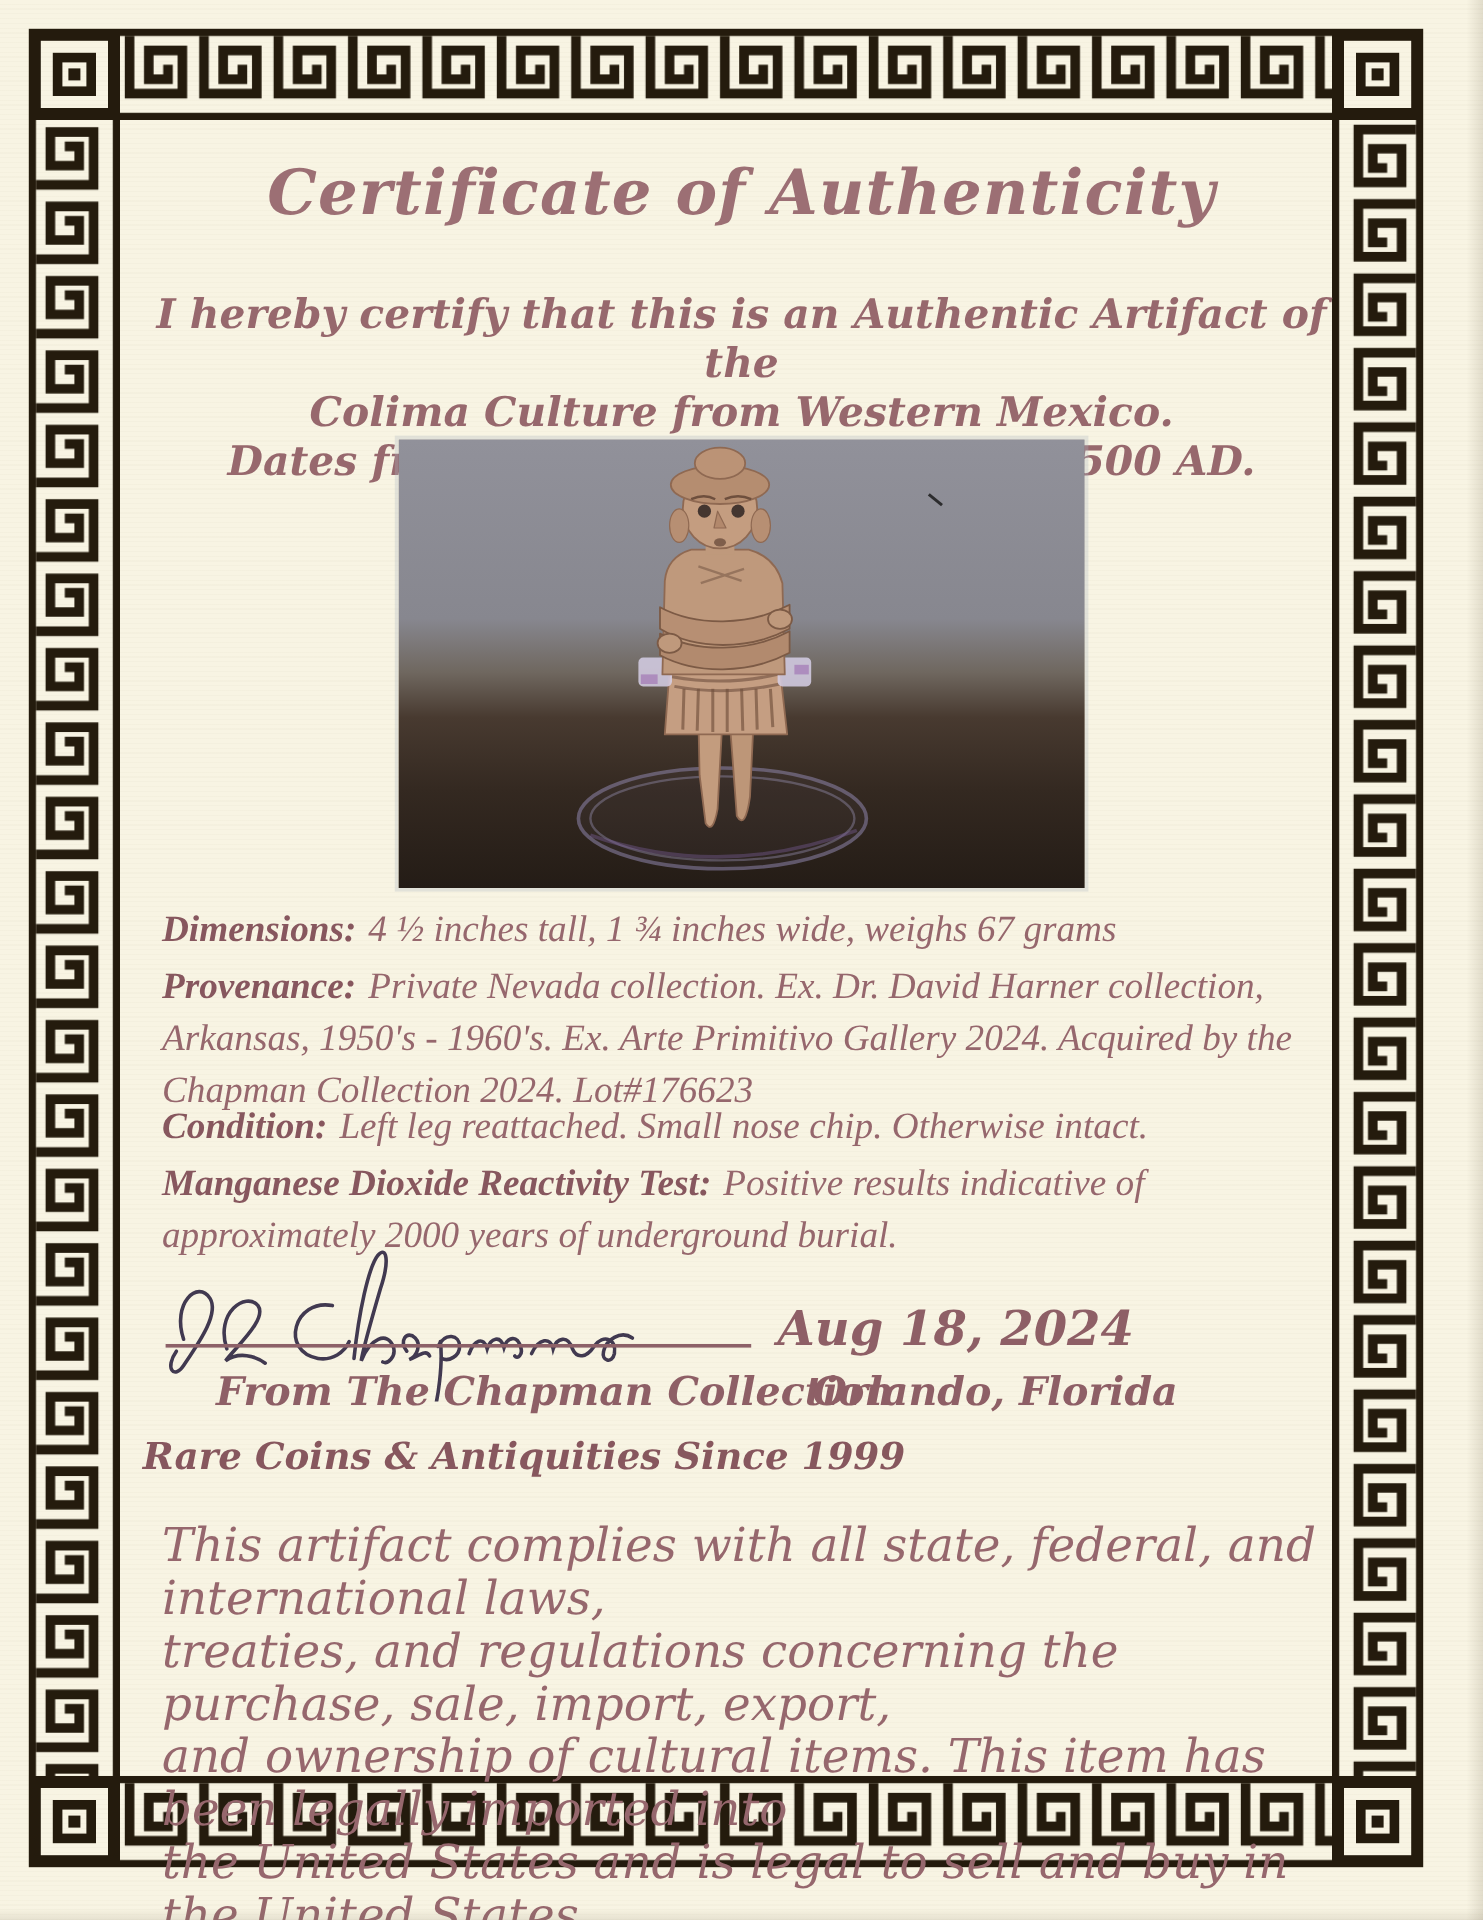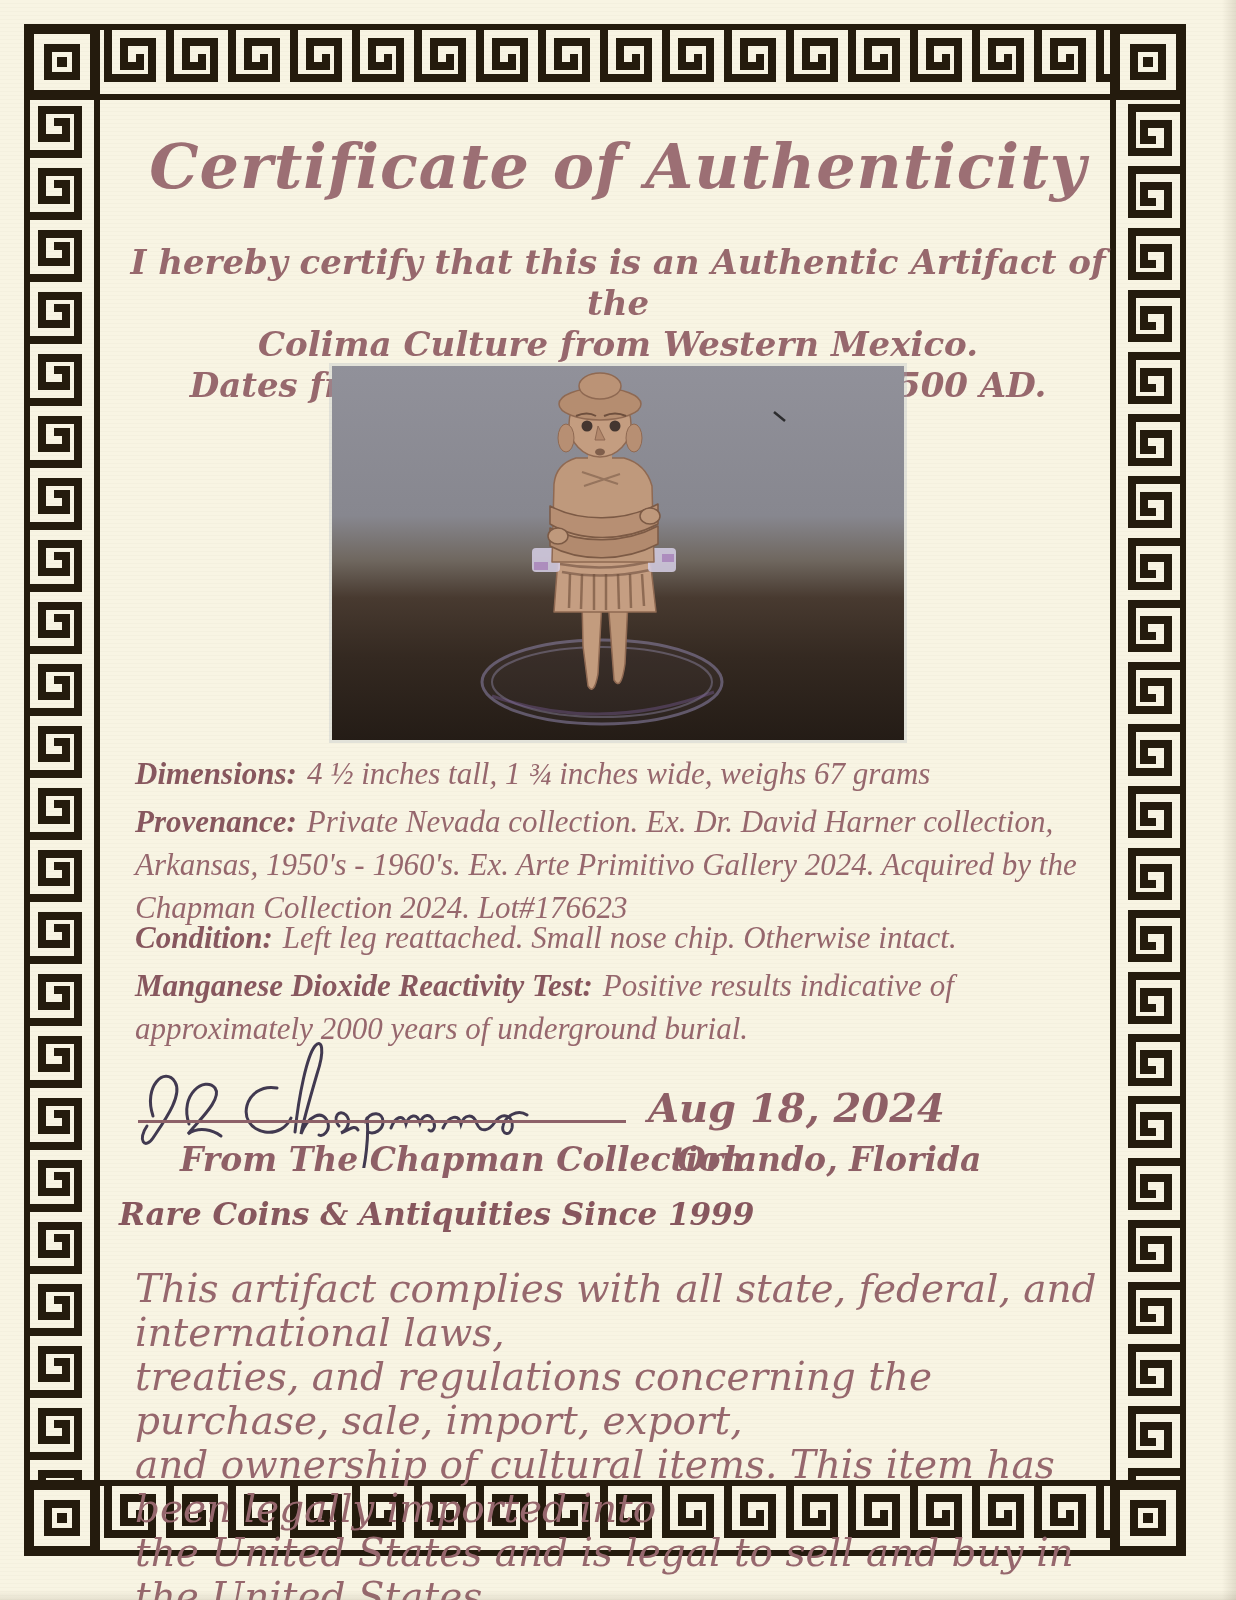--- a/index.html
+++ b/index.html
@@ -15,21 +15,21 @@
   }
   .edge-shade{position:absolute;top:0;right:0;width:14px;height:100%;
     background:linear-gradient(90deg, rgba(0,0,0,0) , rgba(120,110,90,0.18));}
   .edge-shade-b{position:absolute;left:0;bottom:0;width:100%;height:10px;
     background:linear-gradient(180deg, rgba(0,0,0,0) , rgba(120,110,90,0.14));}
   .border-svg{position:absolute;left:0;top:0;}
   .abs{position:absolute;}
   .title{
     left:100px;width:1036px;top:130px;
     text-align:center;
-    font-size:62px;font-weight:bold;
+    font-size:52px;font-weight:bold;
     color:#9c6f74;
     letter-spacing:1px;
   }
   .subs{
     left:100px;width:1036px;top:226px;
     text-align:center;
     font-size:34px;font-weight:bold;
     line-height:41px;
     color:#97686d;
     margin-top:16px;

